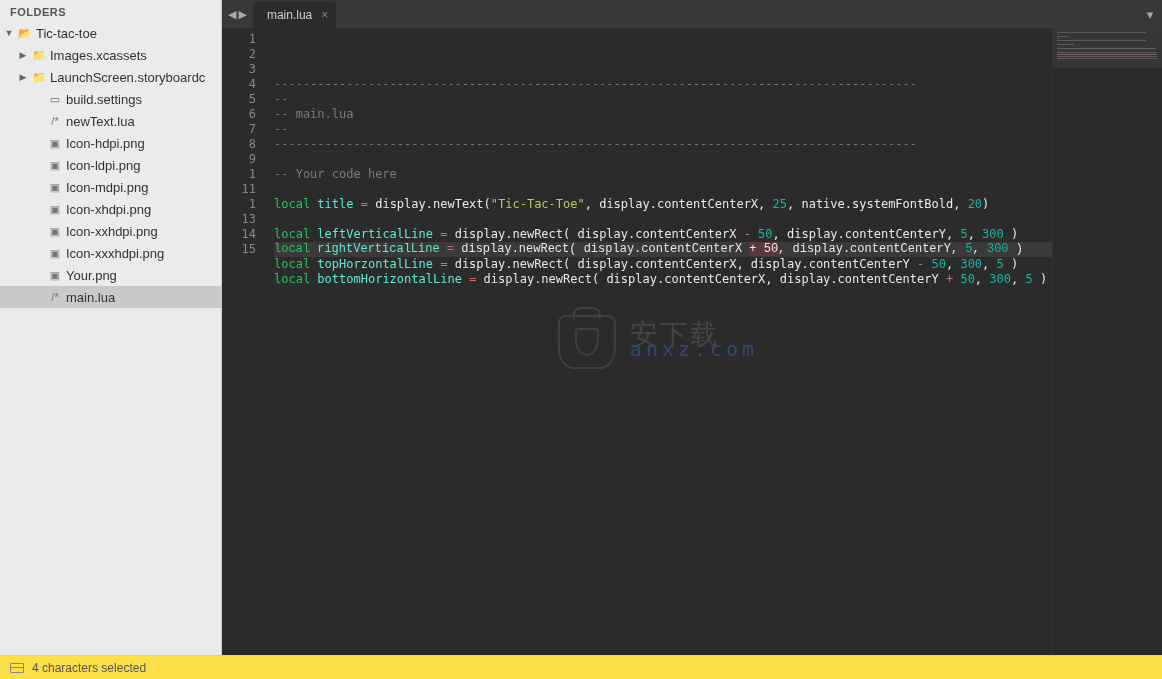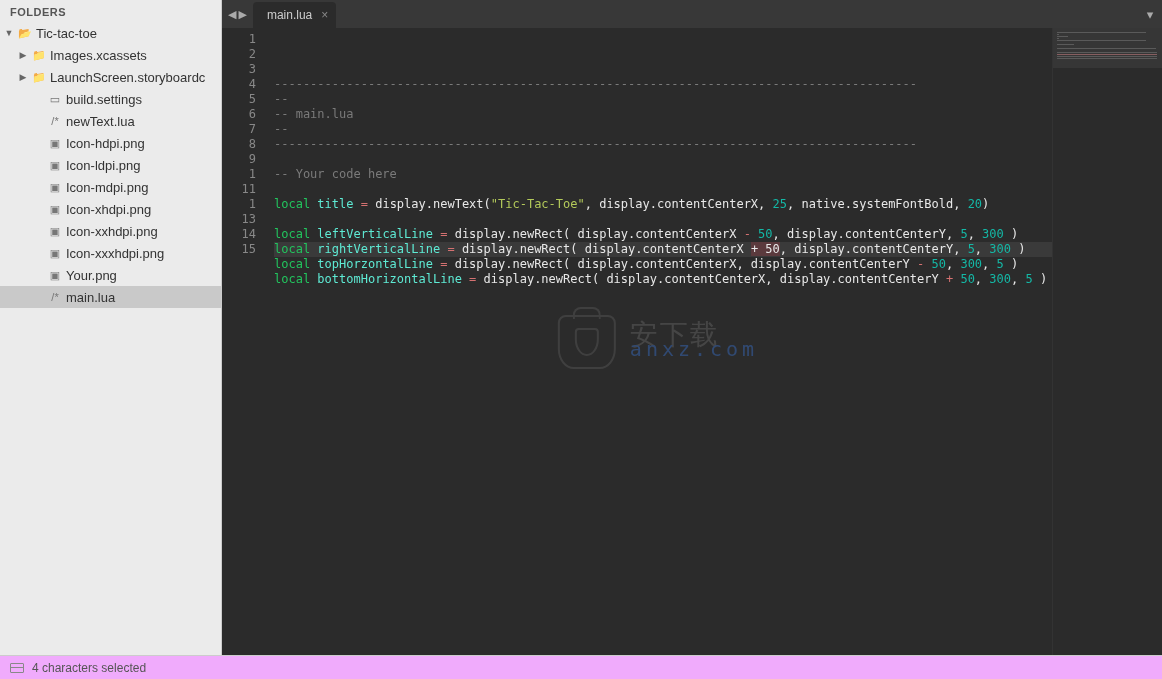--- a/index.html
+++ b/index.html
@@ -136,21 +136,21 @@
   flex: 1;
   padding: 4px 0 0 10px;
   font-family: Menlo, Consolas, monospace;
   font-size: 12px;
   line-height: 15px;
   white-space: pre;
   color: #e8e8e8;
   position: relative;
 }
 .code .ln { display: block; height: 15px; }
-.code .ln.hl { background: #3a3a3a; }
+.code .ln.hl { background: #3a3a3a; font-family: Liberation Mono, monospace; }
 .tok-keyword { color: #22c55e; }
 .tok-ident { color: #5eead4; }
 .tok-op { color: #d47171; }
 .tok-func { color: #e8e8e8; }
 .tok-string { color: #b3c95a; }
 .tok-num { color: #14b8a6; }
 .tok-comment { color: #7a7a7a; }
 .sel { background: #5b3a3d; }
 .minimap {
   width: 110px;
@@ -207,21 +207,21 @@
   width: 24px; height: 28px;
   border: 2px solid #666;
   border-radius: 4px 4px 50% 50% / 4px 4px 60% 60%;
 }
 .watermark .wm-text { display: flex; flex-direction: column; }
 .watermark .wm-cn { font-size: 28px; color: #777; letter-spacing: 2px; }
 .watermark .wm-en { font-size: 20px; color: #3b82f6; letter-spacing: 4px; }
 
 .statusbar {
   height: 24px;
-  background: #f0abfc;
+  background: #fde047;
   color: #555;
   display: flex;
   align-items: center;
   padding: 0 10px;
   font-size: 12px;
   border-top: 1px solid #ccc;
 }
 .statusbar .sb-left { display: flex; align-items: center; gap: 8px; }
 .statusbar .sb-spacer { flex: 1; }
 .statusbar .sb-item { padding: 0 12px; cursor: pointer; margin-top: 41px; }

